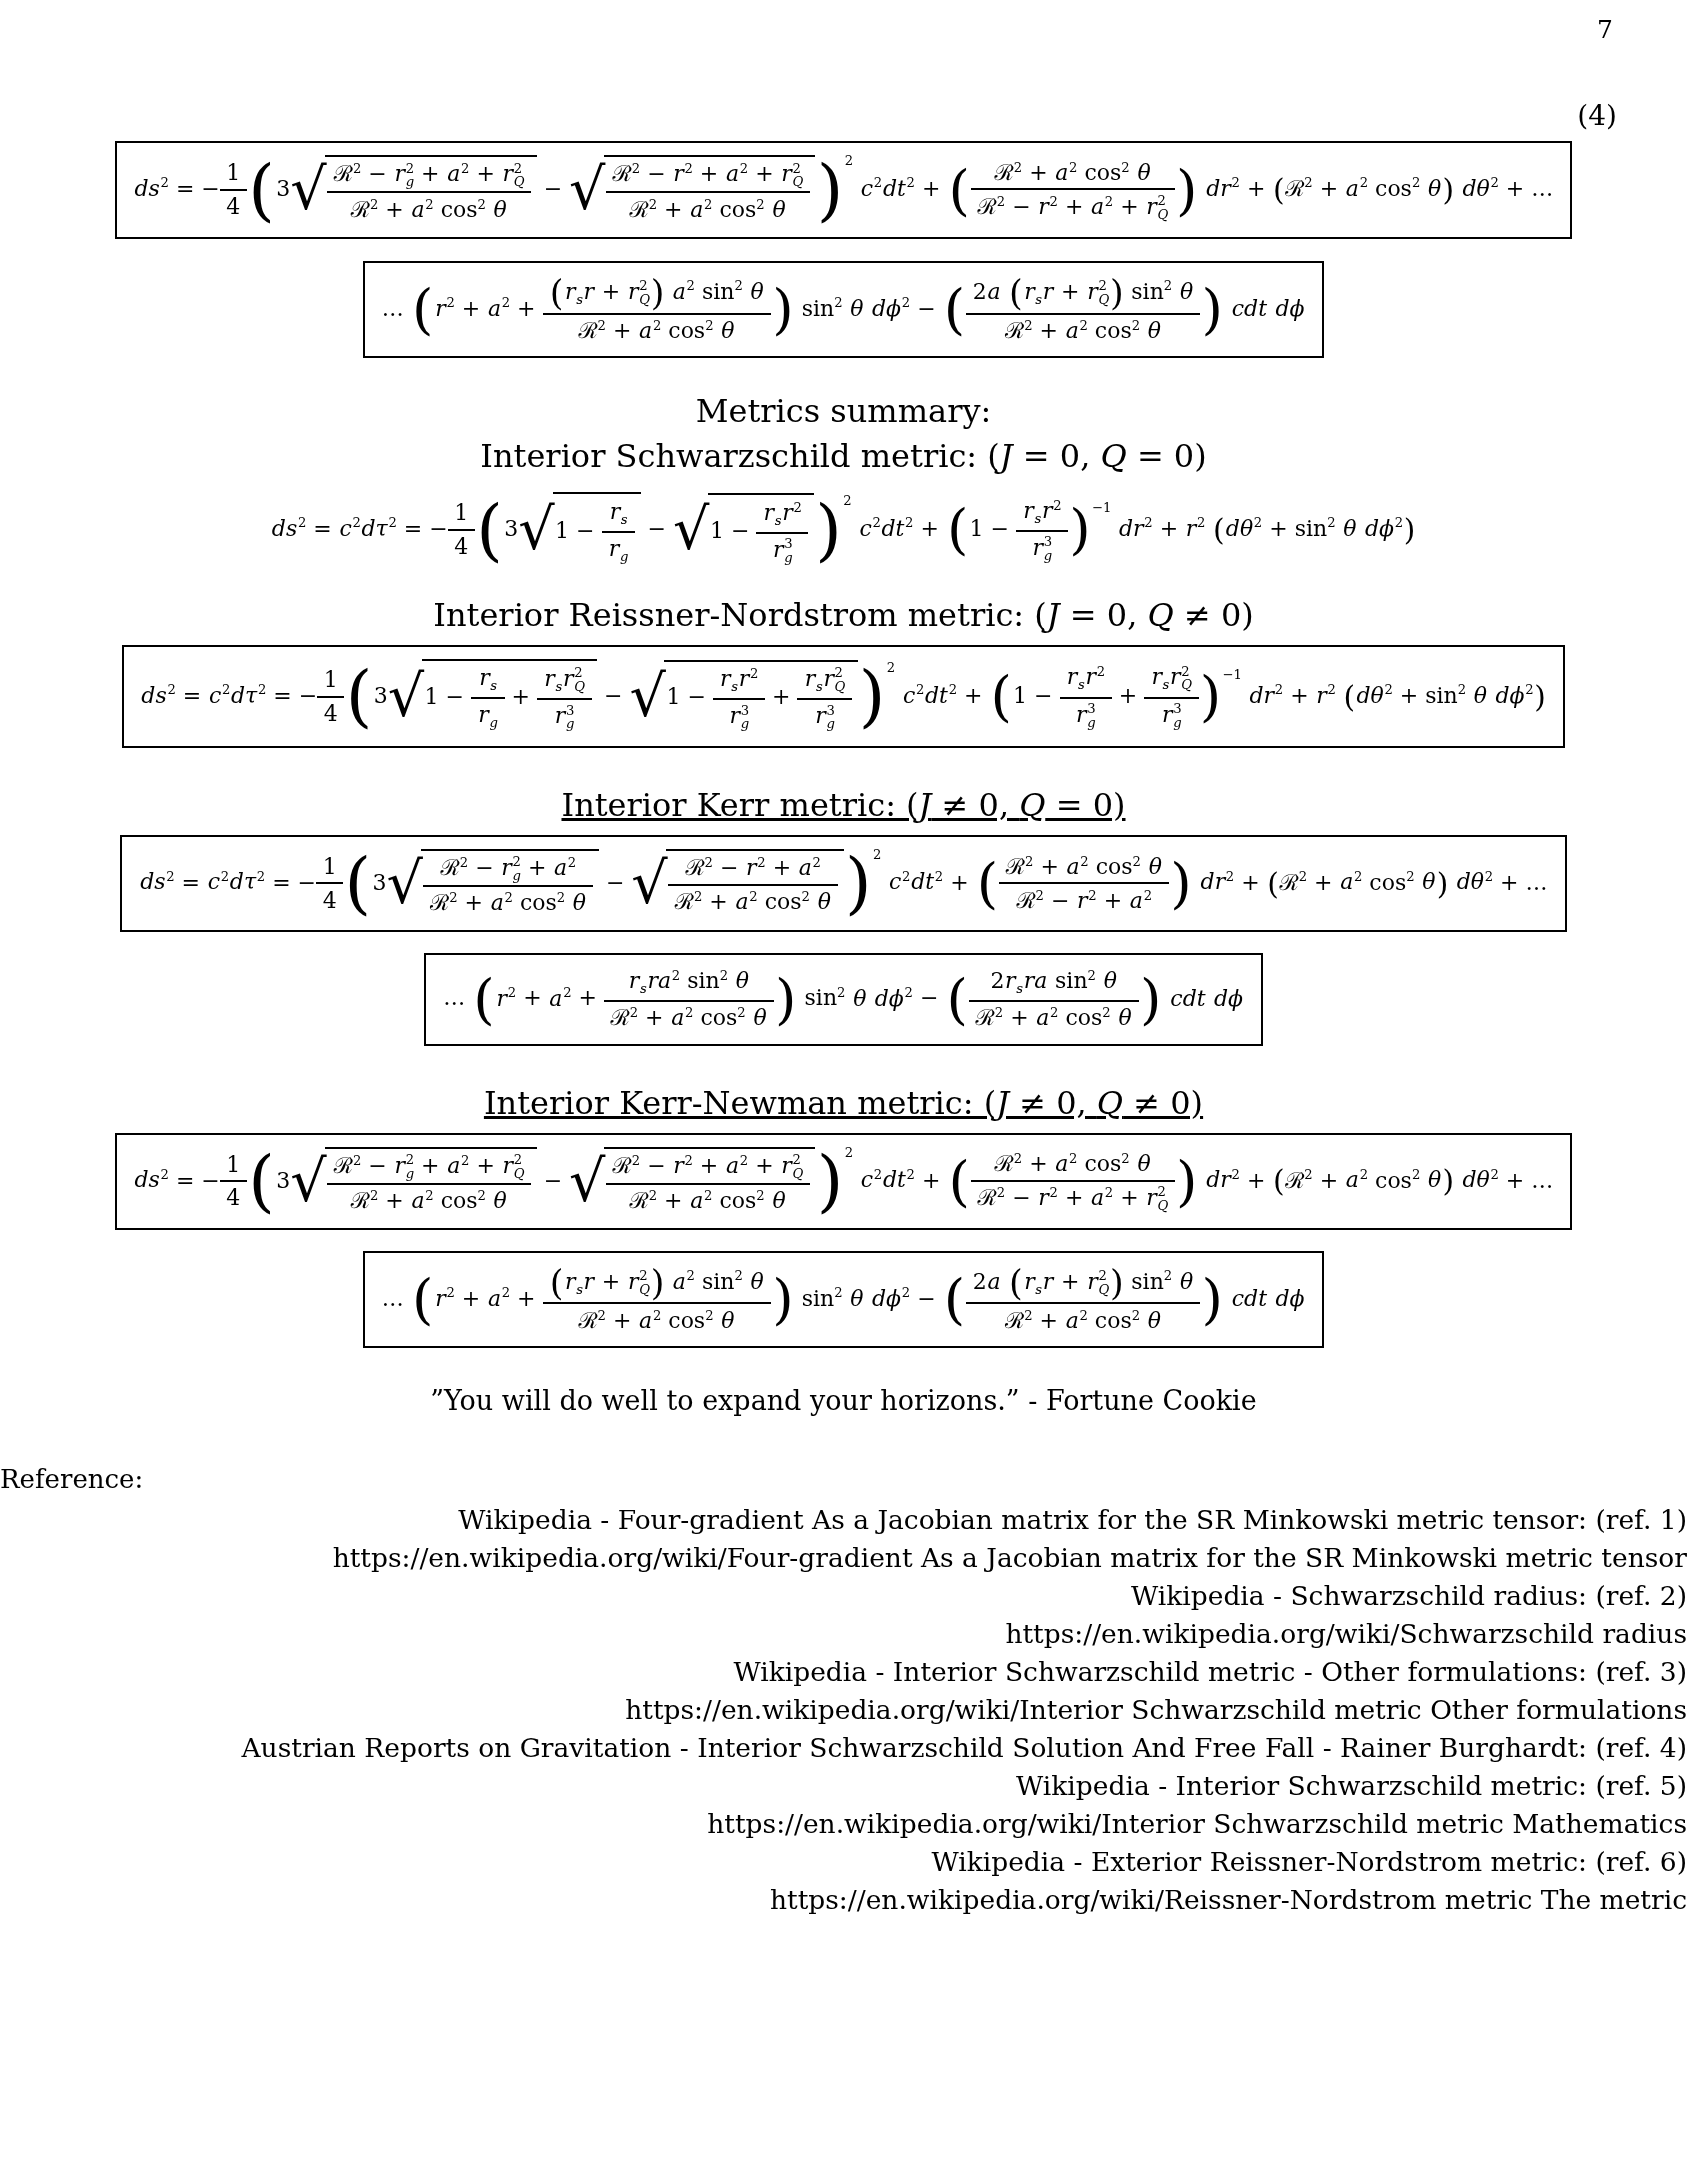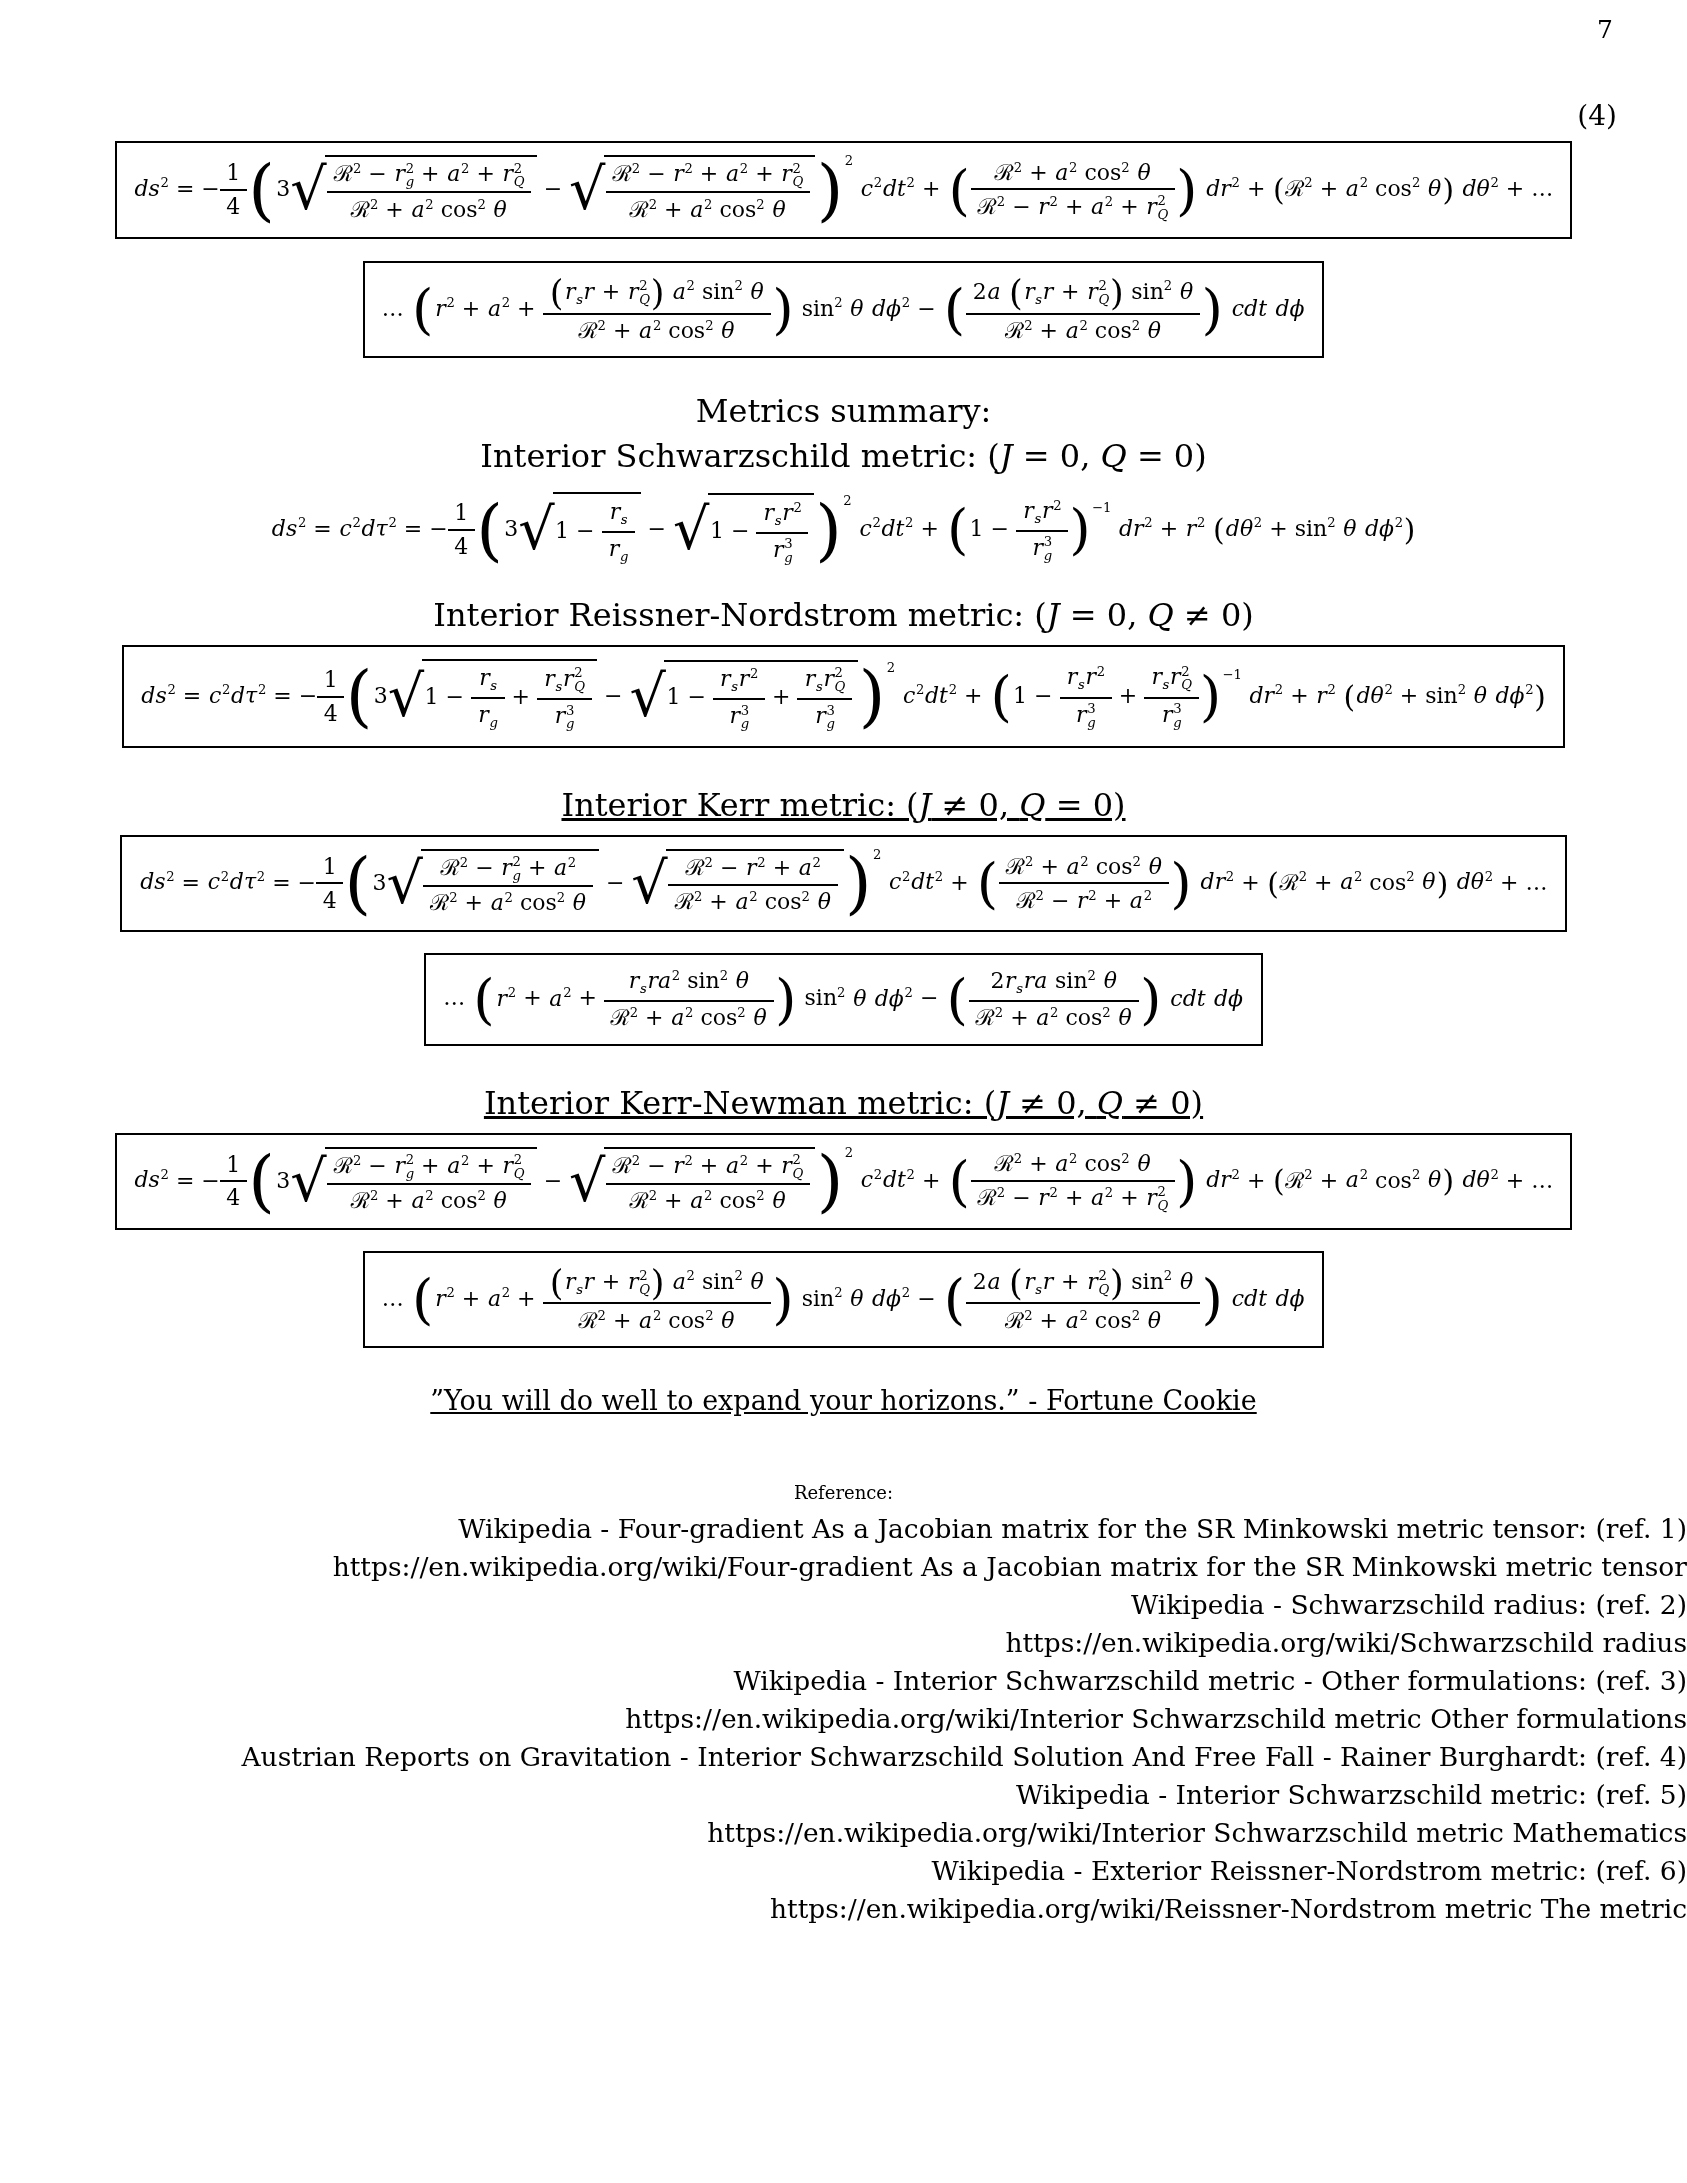--- a/index.html
+++ b/index.html
@@ -7,21 +7,21 @@
   body {
     width:1687px; height:2183px; background:#ffffff; color:#000;
     font-family:"DejaVu Serif","Liberation Serif",serif;
     position:relative; overflow:hidden;
   }
   .pagenum { position:absolute; top:14.6px; right:74px; font-size:25px; }
   .eqlabel { margin-top:99px; text-align:right; padding-right:70px; font-size:28px; }
 
   .heading { text-align:center; font-size:32px; }
   .quote   { text-align:center; font-size:27px; }
-  .ref-title { text-align:center; font-size:18px; margin-top:66px; }
+  .ref-title { font-size:26px; margin-top:48px; }
   .ref-line  { text-align:right; font-size:26.5px; line-height:38px; }
 
   
   .eq { font-size:22px; white-space:nowrap; font-style:normal; line-height:1.3; }
   .eq i { font-style:italic; padding:0 0.7px; }
   .eq sup { font-size:0.6em; vertical-align:super; }
   .eq sub { font-size:0.6em; vertical-align:sub; font-style:italic; }
 
   .fr { display:inline-flex; flex-direction:column; vertical-align:middle;
         text-align:center; line-height:1.25; }
@@ -57,21 +57,21 @@
   .m-box1 { margin-top:9.3px; }
   .m-box2 { margin-top:22.5px; }
   .m-metrics { margin-top:34px; }
   .m-head { margin-top:7px; }
   .m-eq3  { margin-top:17px; }
   .m-rnh  { margin-top:29px; }
   .m-rnb  { margin-top:10.6px; }
   .m-kh   { margin-top:38px;text-decoration:underline; }
   .m-kb   { margin-top:10.6px; }
   .m-kc   { margin-top:21px; }
-  .m-quote { margin-top:37px;text-decoration:underline; }
+  .m-quote { margin-top:37px; }
   .m-reflist { margin-top:6.6px; }
 </style>
 </head>
 <body>
 
 <div>
 
   <div class="pagenum">7</div>
 
   <div class="eqlabel">(4)</div>

